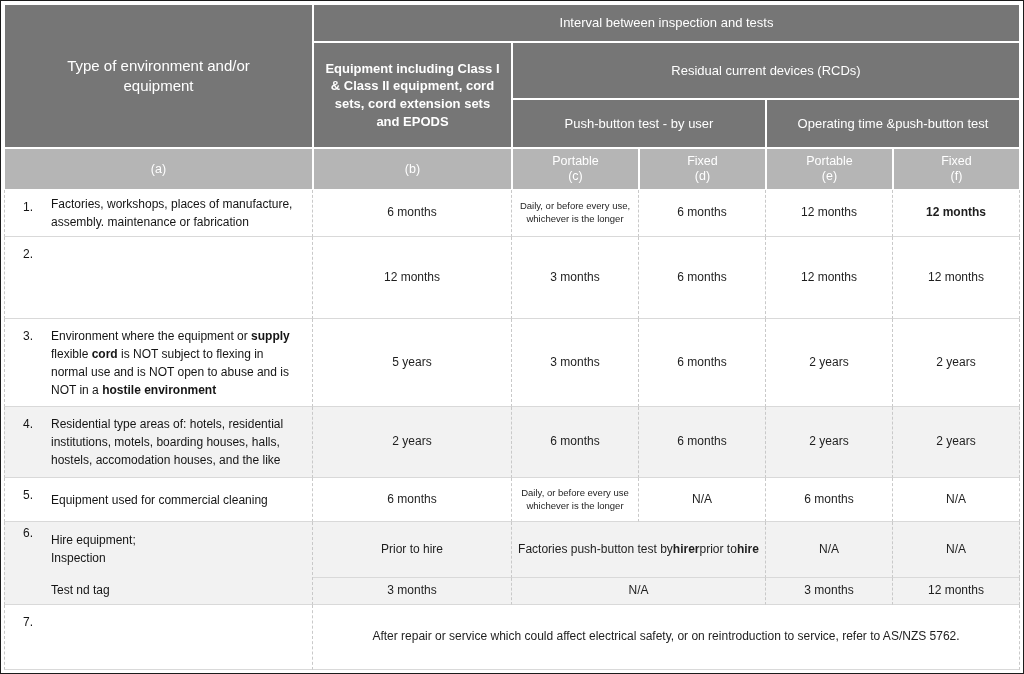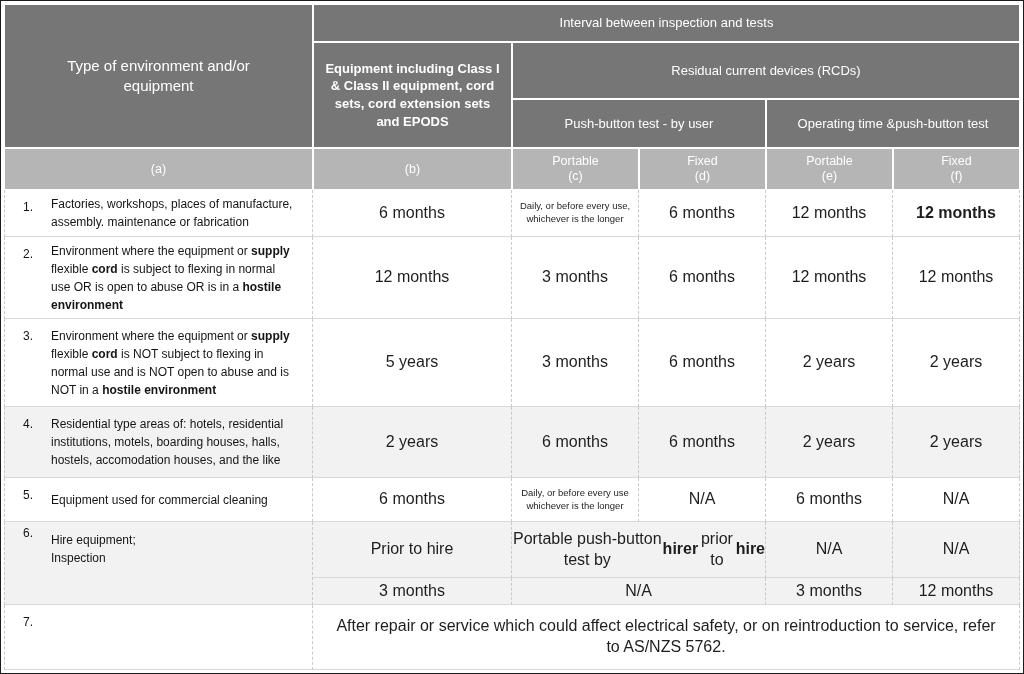--- a/index.html
+++ b/index.html
@@ -25,21 +25,21 @@
   .band{
     background:var(--header-light,#b5b5b5);color:#fff;
     display:flex;flex-direction:column;align-items:center;justify-content:center;
     text-align:center;border:1px solid #fff;box-sizing:border-box;
     font-size:12.5px;line-height:1.2;
   }
   
   .cell{
     box-sizing:border-box;border-right:1px dashed #c9c9c9;border-bottom:1px solid #d9d9d9;
     display:flex;align-items:center;justify-content:center;text-align:center;
-    font-size:16px;color:#1e1e1e;background:#fff;line-height:1.3;
+    font-size:12px;color:#1e1e1e;background:#fff;line-height:1.3;
   }
   .cell.small{font-size:9.5px;line-height:1.35;flex-direction:column;}
   .cell.shade{background:var(--row-shade,#f2f2f2);}
   .labelcell{
     box-sizing:border-box;border-left:1px dashed #c9c9c9;border-right:1px dashed #c9c9c9;
     border-bottom:1px solid #d9d9d9;background:#fff;
     display:flex;align-items:center;padding:6px 14px 6px 18px;
     font-size:12px;color:#151515;line-height:1.5;
   }
   .labelcell.shade{background:var(--row-shade,#f2f2f2);}
@@ -107,21 +107,20 @@
     <div class="cell small" style="grid-area:5/3/6/4;">
       <span>Daily, or before every use,</span>
       <span>whichever is the longer</span>
     </div>
     <div class="cell" style="grid-area:5/4/6/5;">6 months</div>
     <div class="cell" style="grid-area:5/5/6/6;">12 months</div>
     <div class="cell" style="grid-area:5/6/6/7;font-weight:bold;">12 months</div>
 
     <div class="labelcell" style="grid-area:6/1/7/2;">
       <span class="rownum">2.</span>
-      <span class="txt"><span>Environment where the equipment or </span><span class="b">supply</span><span> flexible </span><span class="b">cord</span><span> is subject to flexing in normal use OR is open to abuse OR is in a </span><span class="b">hostile environment</span></span>
     </div>
     <div class="cell" style="grid-area:6/2/7/3;">12 months</div>
     <div class="cell" style="grid-area:6/3/7/4;">3 months</div>
     <div class="cell" style="grid-area:6/4/7/5;">6 months</div>
     <div class="cell" style="grid-area:6/5/7/6;">12 months</div>
     <div class="cell" style="grid-area:6/6/7/7;">12 months</div>
 
     <div class="labelcell" style="grid-area:7/1/8/2;">
       <span class="rownum">3.</span>
       <span class="txt"><span>Environment where the equipment or </span><span class="b">supply</span><span> flexible </span><span class="b">cord</span><span> is NOT subject to flexing in normal use and is NOT open to abuse and is NOT  in a </span><span class="b">hostile environment</span></span>
@@ -156,24 +155,28 @@
     <div class="cell" style="grid-area:9/6/10/7;">N/A</div>
 
     <div class="labelcell shade lblcol" style="grid-area:10/1/12/2;">
       <div class="sub1 numline">
         <span class="rownum">6.</span>
         <span class="txt">
           <span>Hire equipment;</span><br>
           <span>Inspection</span>
         </span>
       </div>
+      <div class="sub2 numline">
+        <span class="rownum"></span>
+        <span class="txt">Test nd tag</span>
+      </div>
     </div>
     <div class="cell shade" style="grid-area:10/2/11/3;">Prior to hire</div>
     <div class="cell shade" style="grid-area:10/3/11/5;">
-        <span>Portable push-button test by </span>
+        <span>Factories push-button test by </span>
         <span class="b">hirer</span>
         <span> prior to </span>
         <span class="b">hire</span>
       </div>
     <div class="cell shade" style="grid-area:10/5/11/6;">N/A</div>
     <div class="cell shade" style="grid-area:10/6/11/7;">N/A</div>
     <div class="cell shade" style="grid-area:11/2/12/3;">3 months</div>
     <div class="cell shade" style="grid-area:11/3/12/5;">N/A</div>
     <div class="cell shade" style="grid-area:11/5/12/6;">3 months</div>
     <div class="cell shade" style="grid-area:11/6/12/7;">12 months</div>

